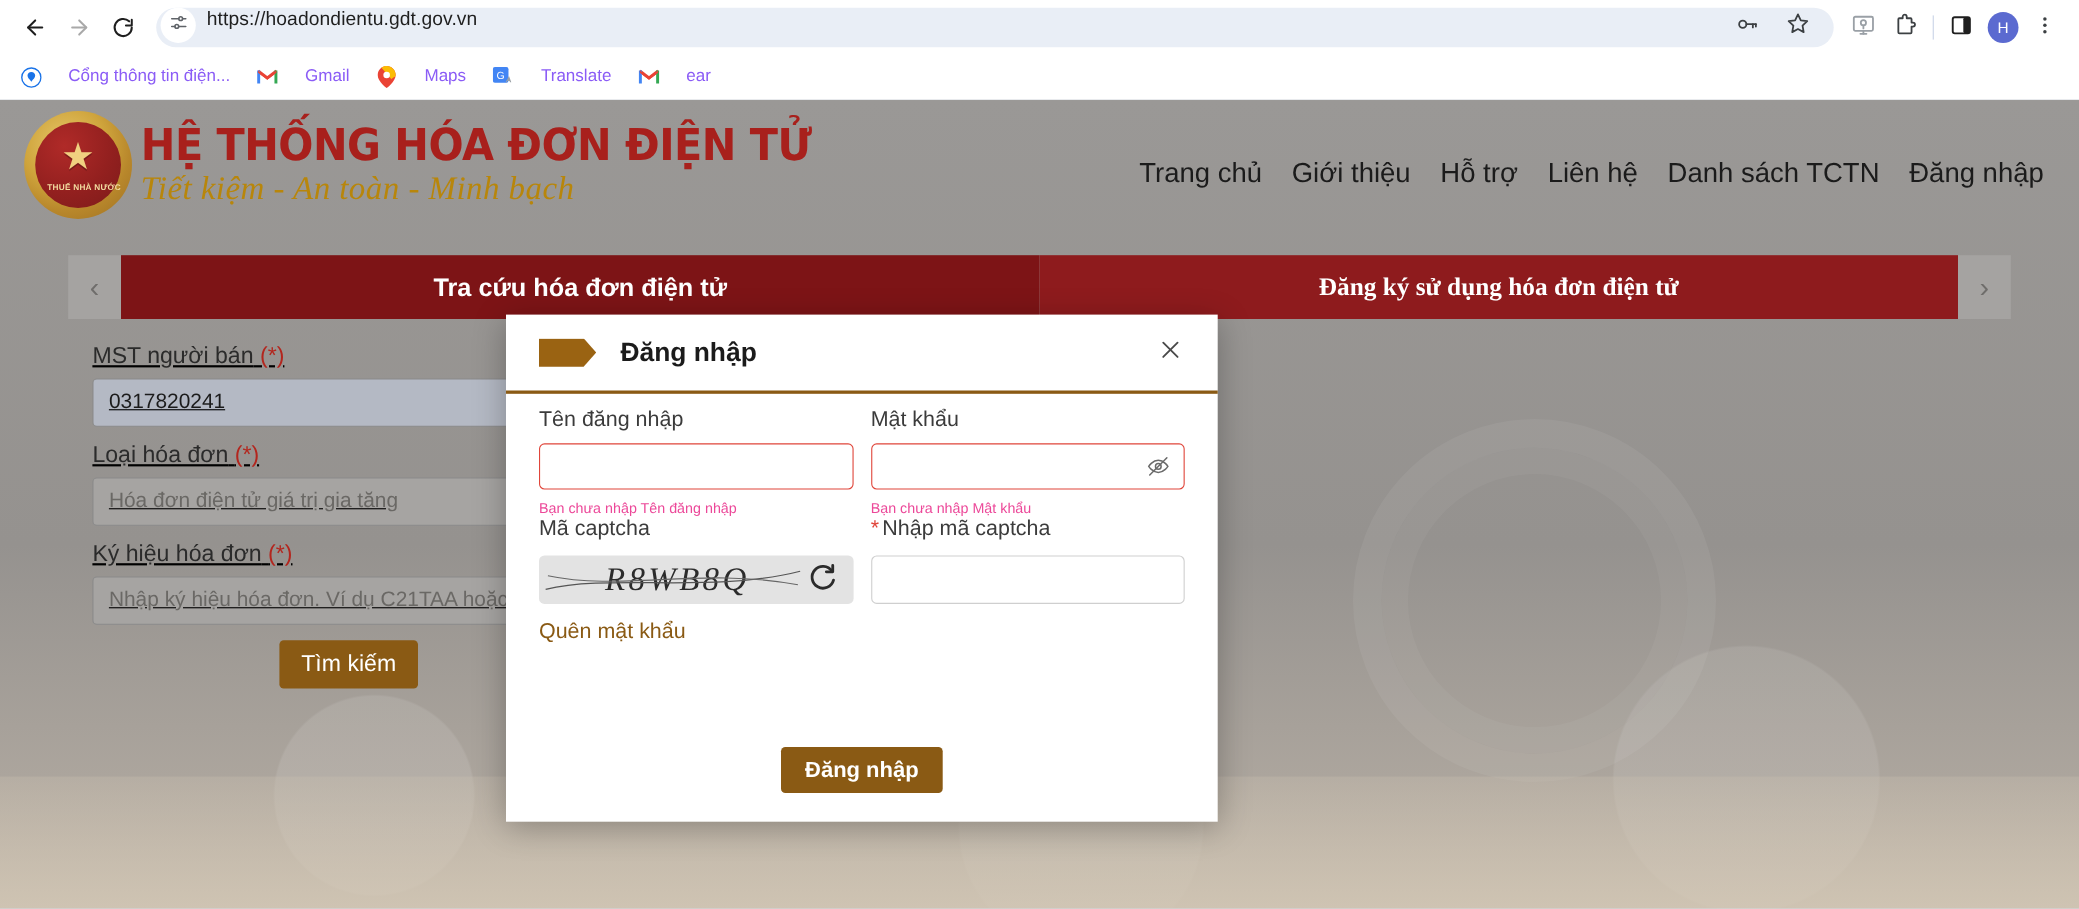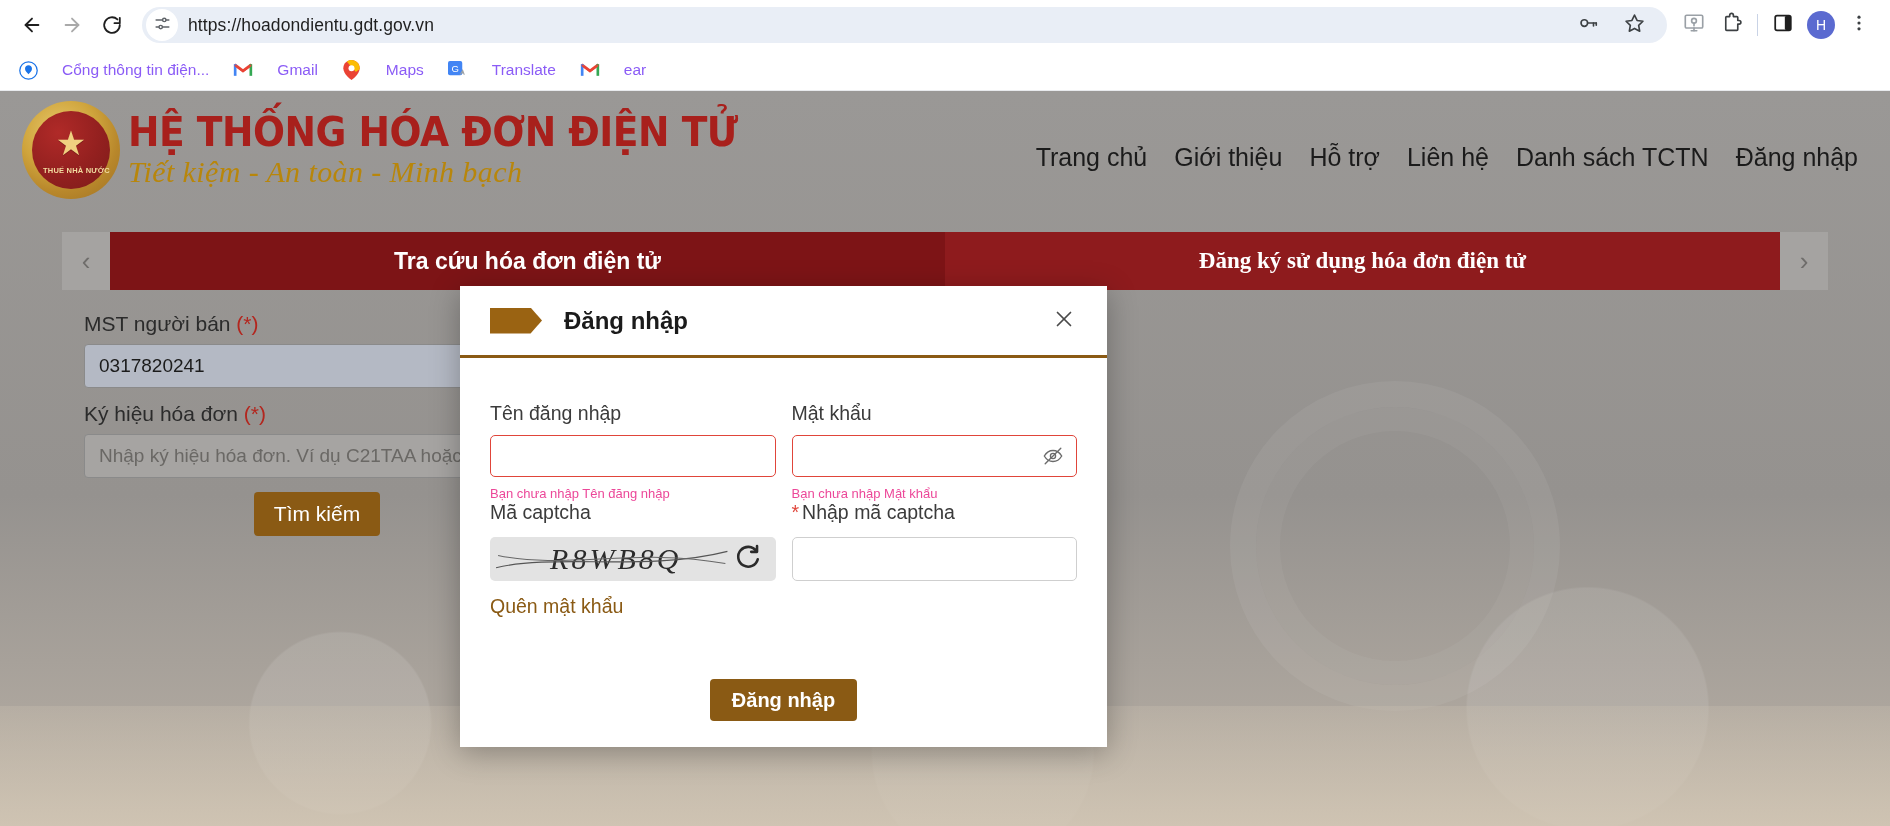--- a/index.html
+++ b/index.html
@@ -26,21 +26,21 @@
     flex: 0 0 auto;
   }
   .nav-btn svg { display: block; }
   .nav-btn.disabled svg { opacity: .38; }
 
   .omnibox {
     flex: 1 1 auto;
     height: 36px;
     background: #e9eef6;
     border-radius: 18px;
-    display: flex; align-items: center;
+    display: flex; align-items: flex-start;
     margin-left: 8px; margin-right: 6px;
     padding: 0 6px 0 4px;
     min-width: 0;
   }
   .omni-icon {
     width: 32px; height: 32px; flex: 0 0 auto;
     background: #ffffff;
     border-radius: 50%;
     display: flex; align-items: center; justify-content: center;
     margin-right: 10px;
@@ -182,21 +182,21 @@
   .tab {
     flex: 1 1 0;
     display: flex; align-items: center; justify-content: center;
     font-size: 23px; font-weight: bold; color: #ffffff;
     background: #7d1416;
     white-space: nowrap;
   }
   .tab.inactive { background: #8e1b1d; font-family: Liberation Serif, serif; }
 
   .panel-body { padding: 22px 22px 0 22px; }
-  .fld { margin-bottom: 14px; }
+  .fld { margin-bottom: 14px; text-decoration: underline; }
   .fld-label { font-size: 21px; color: #2b2b2b; margin-bottom: 8px; }
   .req { color: #b3261e; }
   .fld-input {
     height: 44px; border: 1px solid #8a8a8a; border-radius: 4px;
     background: #b4b9c4;
     display: flex; align-items: center; padding: 0 14px;
     font-size: 19px; color: #1b1b1b;
     max-width: 820px;
   }
   .fld-input.ghost { background: #a6a4a2; color: #6a6865; }
@@ -231,21 +231,21 @@
     margin-right: 22px;
   }
   .modal-title { font-size: 24px; font-weight: bold; color: #1b1b1b; }
   .modal-close {
     margin-left: auto;
     width: 34px; height: 34px;
     display: flex; align-items: center; justify-content: center;
     color: #4a4a4a; font-size: 27px; line-height: 1;
     font-family: "DejaVu Sans", sans-serif; font-weight: 300;
   }
-  .modal-body { padding: 44px 30px 0 30px; flex: 1 1 auto; }
+  .modal-body { padding: 12px 30px 0 30px; flex: 1 1 auto; }
   .row2 { display: flex; gap: 16px; }
   .col { flex: 1 1 0; min-width: 0; }
   .f-label { font-size: 19.5px; color: #3b3b3b; margin-bottom: 10px; }
   .f-label .star { color: #e0453a; margin-right: 3px; }
   .f-input {
     height: 42px; border: 1px solid #e0453a; border-radius: 5px;
     background: #fff; display: flex; align-items: center;
     padding: 0 12px; position: relative;
   }
   .f-input.ok { border-color: #cfcfcf; }
@@ -511,20 +511,27 @@
     <div class="panel-body">
 
       <div class="fld">
         <div class="fld-label">
           <span>MST người bán</span>
           <span class="req">(*)</span>
         </div>
         <div class="fld-input">0317820241</div>
       </div>
 
+      <div class="fld">
+        <div class="fld-label">
+          <span>Loại hóa đơn</span>
+          <span class="req">(*)</span>
+        </div>
+        <div class="fld-input ghost">Hóa đơn điện tử giá trị gia tăng</div>
+      </div>
 
       <div class="fld">
         <div class="fld-label">
           <span>Ký hiệu hóa đơn</span>
           <span class="req">(*)</span>
         </div>
         <div class="fld-input ghost">Nhập ký hiệu hóa đơn. Ví dụ C21TAA hoặc K21TA</div>
       </div>
 
       <div class="search-btn">Tìm kiếm</div>

